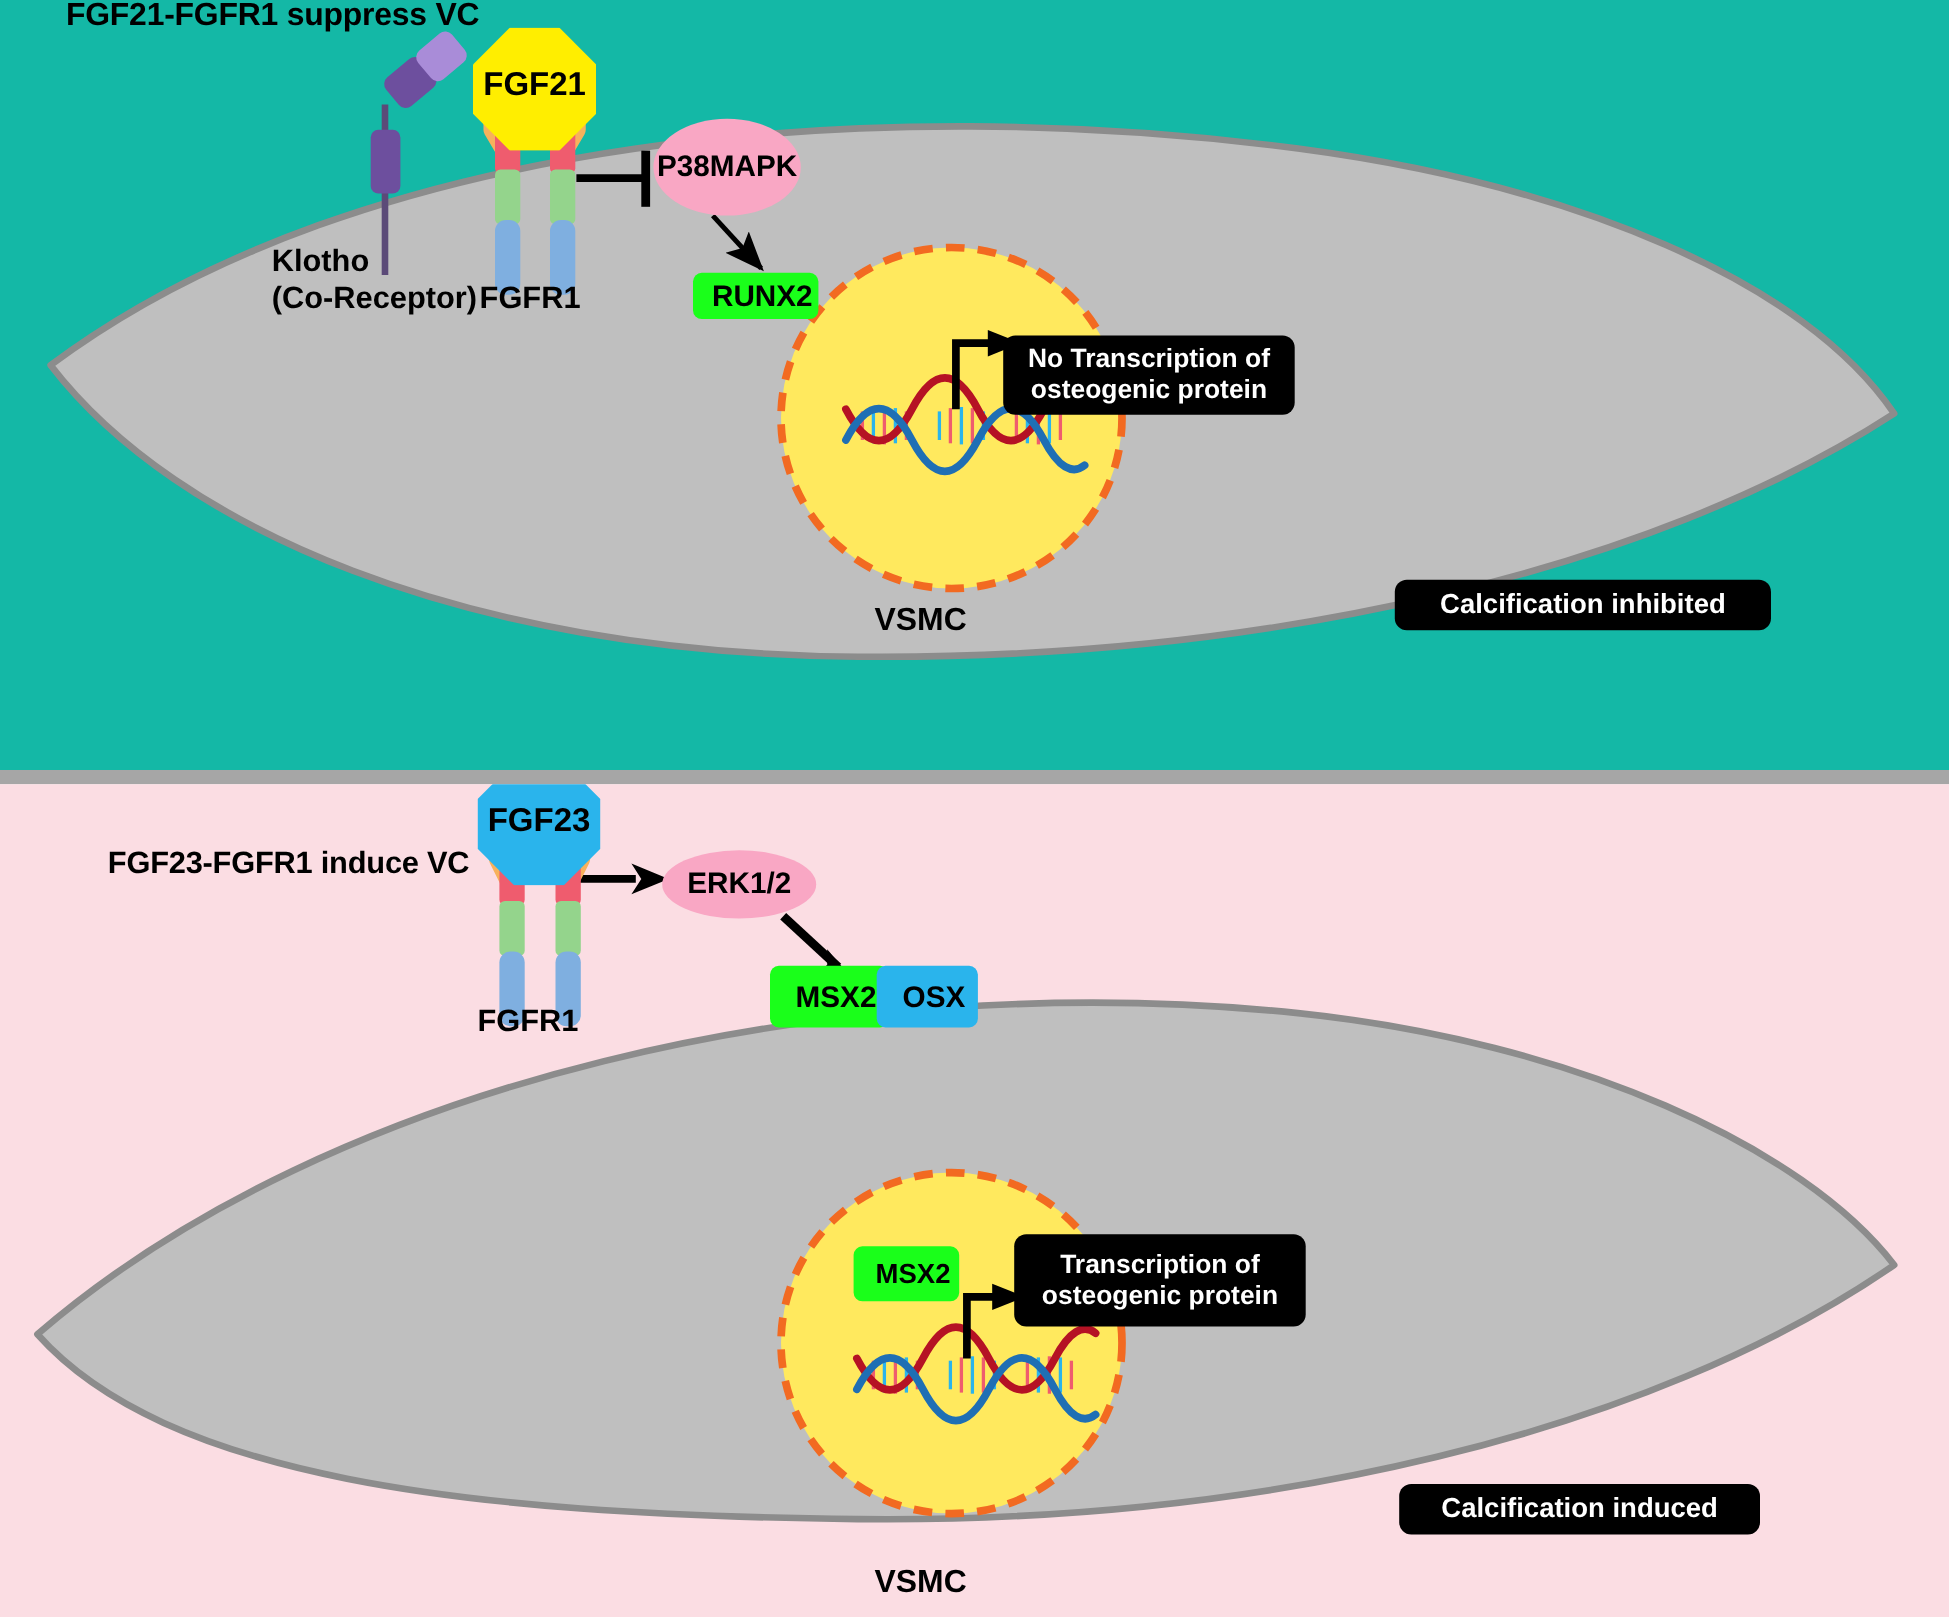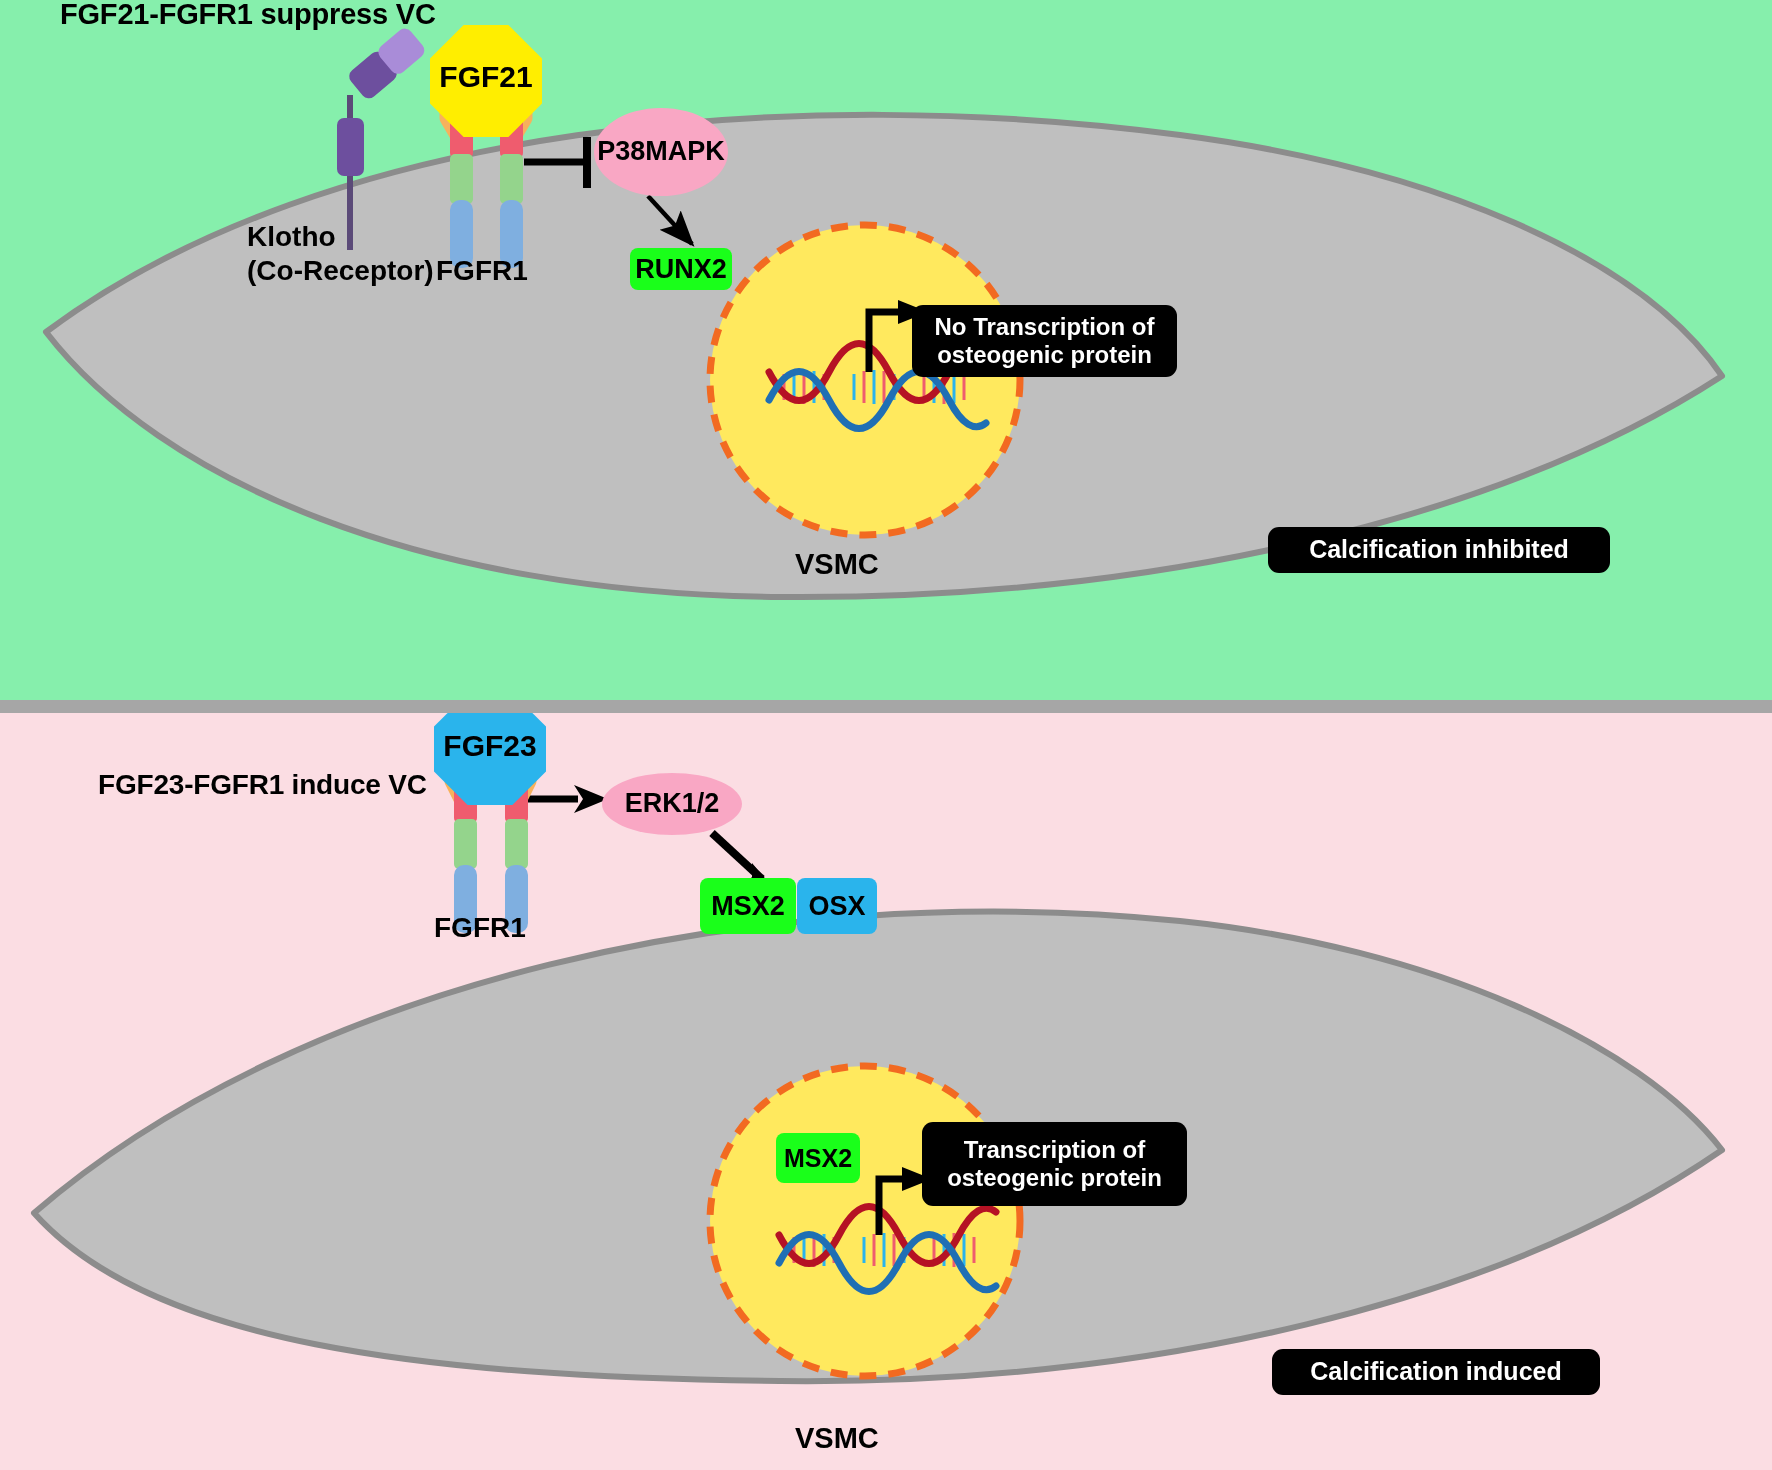--- a/index.html
+++ b/index.html
@@ -16,21 +16,21 @@
     height: 1470px;
     overflow: hidden;
     background: #ffffff;
   }
   .panel {
     position: absolute;
     left: 0;
     width: 1772px;
     overflow: hidden;
   }
-  #panel-top    { top: 0;    height: 700px;  background: #86efac; }
+  #panel-top    { top: 0;    height: 700px;  background: #14b8a6; }
   #panel-divider{ position:absolute; left:0; top:700px; width:1772px; height:13px; background:#a6a6a6; }
   #panel-bottom { top: 713px; height: 757px; background: #fbdde3; }
 
   .panel-title {
     position: absolute;
     font-weight: bold;
     color: #000000;
     white-space: nowrap;
     letter-spacing: -0.2px;
   }
@@ -56,20 +56,21 @@
   
   .genebox {
     position: absolute;
     display: flex;
     align-items: center;
     justify-content: center;
     border-radius: 8px;
     font-weight: bold;
     color: #000;
     letter-spacing: 0px;
+    padding-left: 12px;
   }
   .genebox.green { background: #1aff1a; }
   .genebox.cyan  { background: #2ab4ec; }
 
   
   .blackbox {
     position: absolute;
     background: #000000;
     color: #ffffff;
     border-radius: 11px;

